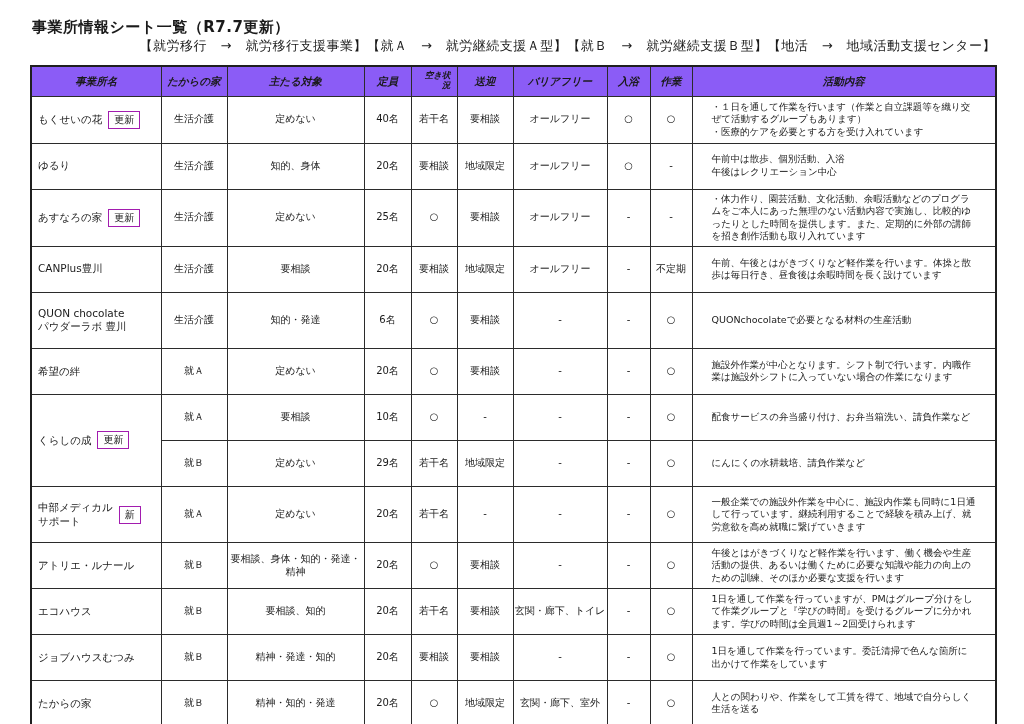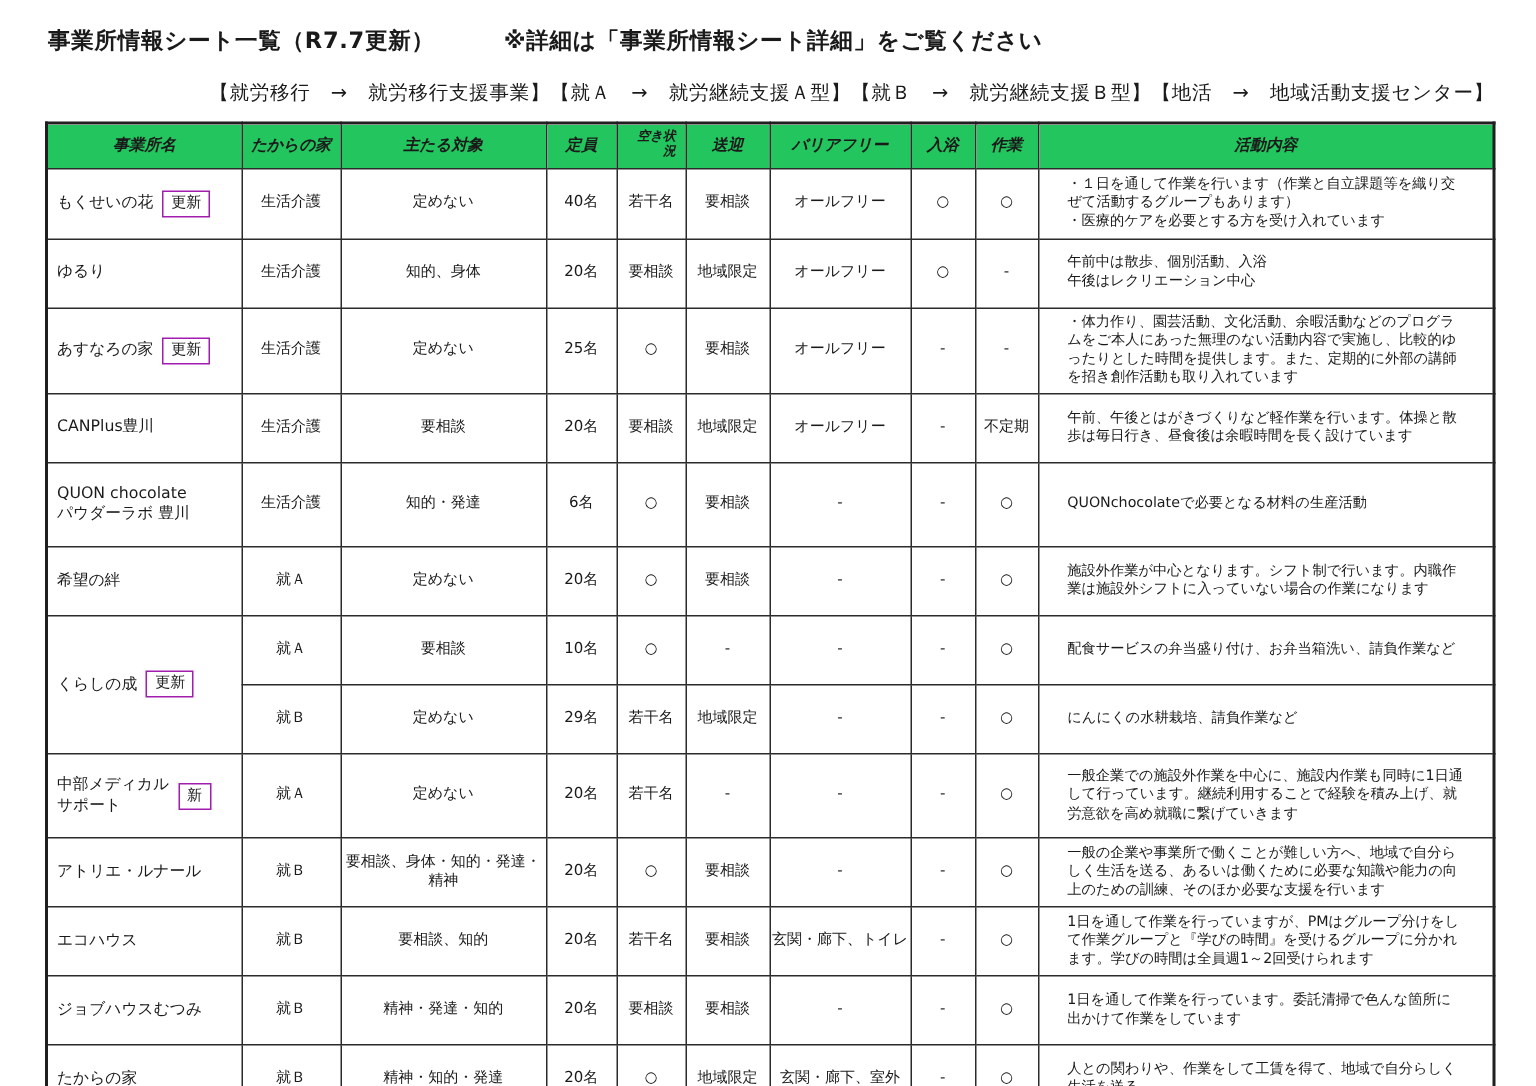--- a/index.html
+++ b/index.html
@@ -18,21 +18,21 @@
     height: 724px;
     padding: 12px 28px 10px 30px;
   }
   .title-row {
     display: flex;
     align-items: baseline;
     gap: 46px;
     font-weight: bold;
     font-size: 15px;
     letter-spacing: 0.5px;
-    margin: 6px 0 16px 2px;
+    margin: 6px 0 0 2px;
   }
   .legend {
     text-align: right;
     font-size: 13px;
     letter-spacing: 0.5px;
     margin: 0 0 10px 0;
   }
   table.sheet {
     border-collapse: collapse;
     table-layout: fixed;
@@ -45,21 +45,21 @@
     overflow: hidden;
   }
   table.sheet thead tr { height: 30px; }
   table.sheet th {
     font-style: italic;
     font-weight: bold;
     font-size: 10.5px;
     padding: 2px 1px;
     line-height: 1.15;
     text-align: center;
-    background: #22c55e;
+    background: #8b5cf6;
   }
   table.sheet th.small-header {
     font-size: 8.5px;
     padding: 2px 6px;
     text-align: right;
   }
   table.sheet tbody tr { height: 46px; }
   td.name-cell {
     font-size: 10.5px;
     padding: 14px 6px;
@@ -99,21 +99,20 @@
     white-space: pre-line;
     text-align: left;
   }
 </style>
 </head>
 <body>
 
 <div class="page">
   <div class="title-row">
     <span>事業所情報シート一覧（R7.7更新）</span>
-    <span>※詳細は「事業所情報シート詳細」をご覧ください</span>
   </div>
   <div class="legend">【就労移行　→　就労移行支援事業】【就Ａ　→　就労継続支援Ａ型】【就Ｂ　→　就労継続支援Ｂ型】【地活　→　地域活動支援センター】</div>
 
   <table class="sheet">
     <colgroup>
       <col style="width:130px">
         <col style="width:66px">
         <col style="width:137px">
       <col style="width:47px">
         <col style="width:46px">
@@ -292,21 +291,21 @@
             </span>
           </td>
           <td class="center-cell">就Ｂ</td>
           <td class="center-cell">要相談、身体・知的・発達・精神</td>
           <td class="center-cell">20名</td>
           <td class="center-cell">○</td>
           <td class="center-cell">要相談</td>
           <td class="center-cell">-</td>
           <td class="center-cell">-</td>
           <td class="center-cell">○</td>
-          <td class="activity-cell">一般の企業や事業所で働くことが難しい方へ、地域で自分らしく生活を送る、あるいは働くために必要な知識や能力の向上のための訓練、そのほか必要な支援を行います</td>
+          <td class="activity-cell">午後とはがきづくりなど軽作業を行います、働く機会や生産活動の提供、あるいは働くために必要な知識や能力の向上のための訓練、そのほか必要な支援を行います</td>
         </tr>
         <tr>
           <td class="name-cell" rowspan="1">
             <span class="name-wrap">
               <span class="name-text">エコハウス</span>
             </span>
           </td>
           <td class="center-cell">就Ｂ</td>
           <td class="center-cell">要相談、知的</td>
           <td class="center-cell">20名</td>

